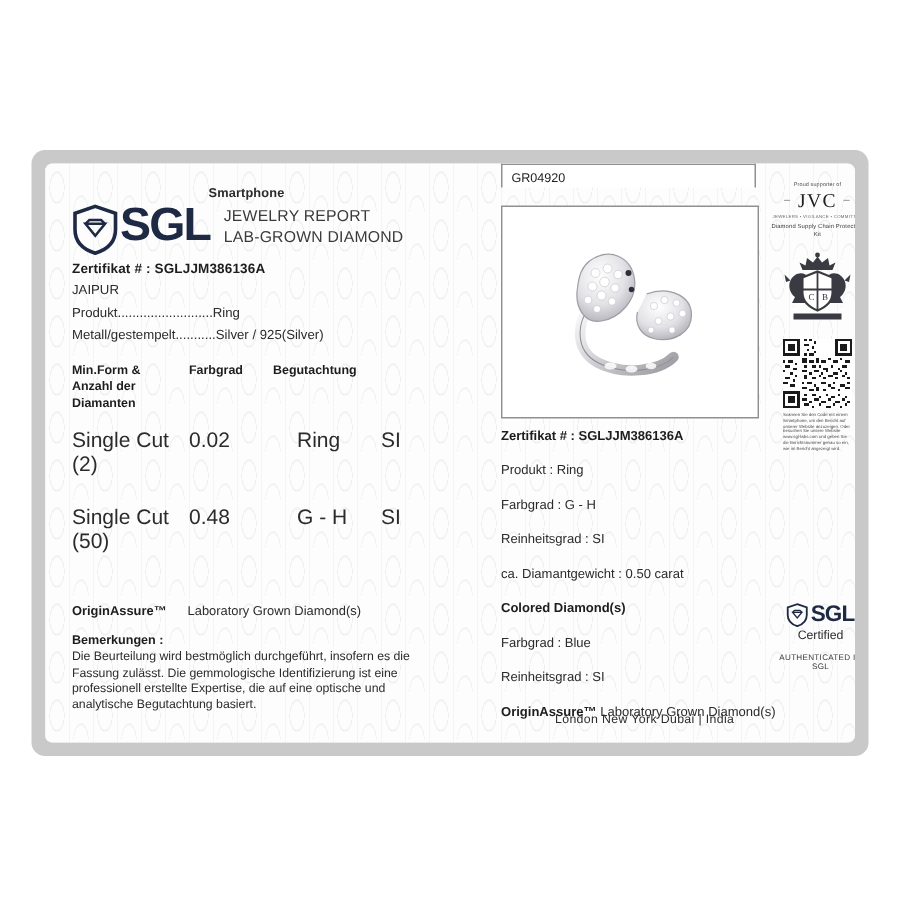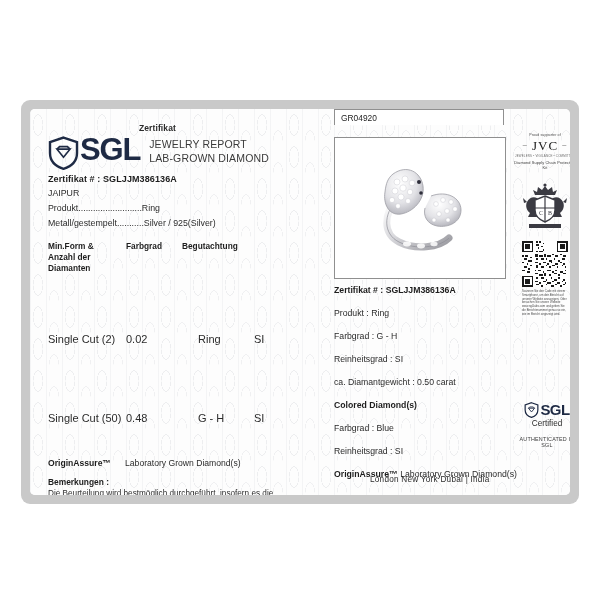--- a/index.html
+++ b/index.html
@@ -48,21 +48,21 @@
   .certline{font-size:9px;font-weight:bold;color:#1d1d1d;margin-top:4px;letter-spacing:.1px;}
   .city{font-size:8.8px;color:#2b2b2b;margin-top:4px;}
   .kv{font-size:8.8px;color:#2b2b2b;margin-top:5px;}
 
   
   .table{margin-top:13px;width:258px;}
   .thead{display:flex;}
   .thead span{font-size:8.3px;font-weight:bold;color:#1d1d1d;line-height:11px;}
   .c1{width:78px;}.c2{width:72px;}.c3{width:56px;}.c4{width:52px;}
   .trow{display:flex;margin-top:11px;}
-  .trow span{font-size:11px;color:#2b2b2b;margin-top:48px;}
+  .trow span{font-size:14px;color:#2b2b2b;}
   .trow.second{margin-top:19px;}
 
   
   .oa{display:flex;align-items:baseline;margin-top:34px;}
   .oa-title{font-size:8.6px;font-weight:bold;color:#1d1d1d;}
   .oa-val{font-size:8.6px;color:#2b2b2b;margin-left:14px;}
   .rem-title{font-size:8.4px;font-weight:bold;color:#1d1d1d;margin-top:9px;}
   .rem-body{font-size:8.2px;color:#2b2b2b;line-height:10.6px;margin-top:2px;width:252px;}
 
   
@@ -75,21 +75,21 @@
     position:absolute;left:304px;top:28px;width:170px;height:140px;
     border:1px solid #8f8f8f;background:#ffffff;overflow:hidden;
   }
   .rkv{font-size:8.7px;color:#2b2b2b;margin-top:0;}
   .rlist{position:absolute;left:304px;top:176px;width:200px;}
   .rlist .rkv{margin-bottom:13px;}
   .rkv.b{font-weight:bold;color:#1d1d1d;}
   .rkv.oarow b{font-weight:bold;color:#1d1d1d;}
 
   
-  .jvcbox{width:62px;margin:12px auto;}
+  .jvcbox{width:62px;margin:0 auto;}
   .jvc-top{font-size:3.6px;color:#4a4a4a;letter-spacing:.1px;}
   .jvc-main{font-size:13px;color:#202020;letter-spacing:1px;line-height:15px;font-family:"Liberation Serif",serif;}
   .jvc-dash{font-size:8px;color:#555;vertical-align:3px;}
   .jvc-sub{font-size:2.9px;color:#6a6a6a;letter-spacing:.2px;margin-top:1px;}
   .jvc-bot{font-size:3.9px;color:#3a3a3a;margin-top:2px;letter-spacing:.1px;}
   .crest{width:56px;height:50px;margin:9px auto 0;display:block;}
   .qr{width:46px;height:46px;margin:9px auto 0;display:block;}
   .qrnote{font-size:2.9px;color:#4a4a4a;line-height:3.8px;text-align:left;width:46px;margin:3px auto 0;}
 
   
@@ -105,21 +105,21 @@
 </head>
 <body>
 
 <div class="stage">
   <div class="frame">
     <div class="card">
       <div class="guilloche"></div>
 
       <div class="col-left">
 
-        <div class="facsimile">Zertifikat</div>
+        <div class="facsimile">Smartphone</div>
 
         <div class="brandrow">
           <span class="shield">
             <svg viewBox="0 0 31 34" width="31" height="34">
               <path d="M15.5 1.6 L29 6.2 V17 c0 9-6.3 13.6-13.5 15.8C8.3 30.6 2 26 2 17 V6.2 Z" fill="none" stroke="#1e2a44" stroke-width="2.4"></path>
               <path d="M9 13.2 h13 l-6.5 8 Z" fill="none" stroke="#1e2a44" stroke-width="1.7"></path>
               <path d="M9 13.2 l2.6 -2.6 h7.8 l2.6 2.6" fill="none" stroke="#1e2a44" stroke-width="1.7"></path>
             </svg>
           </span>
           <span class="sgl-word">SGL</span>

